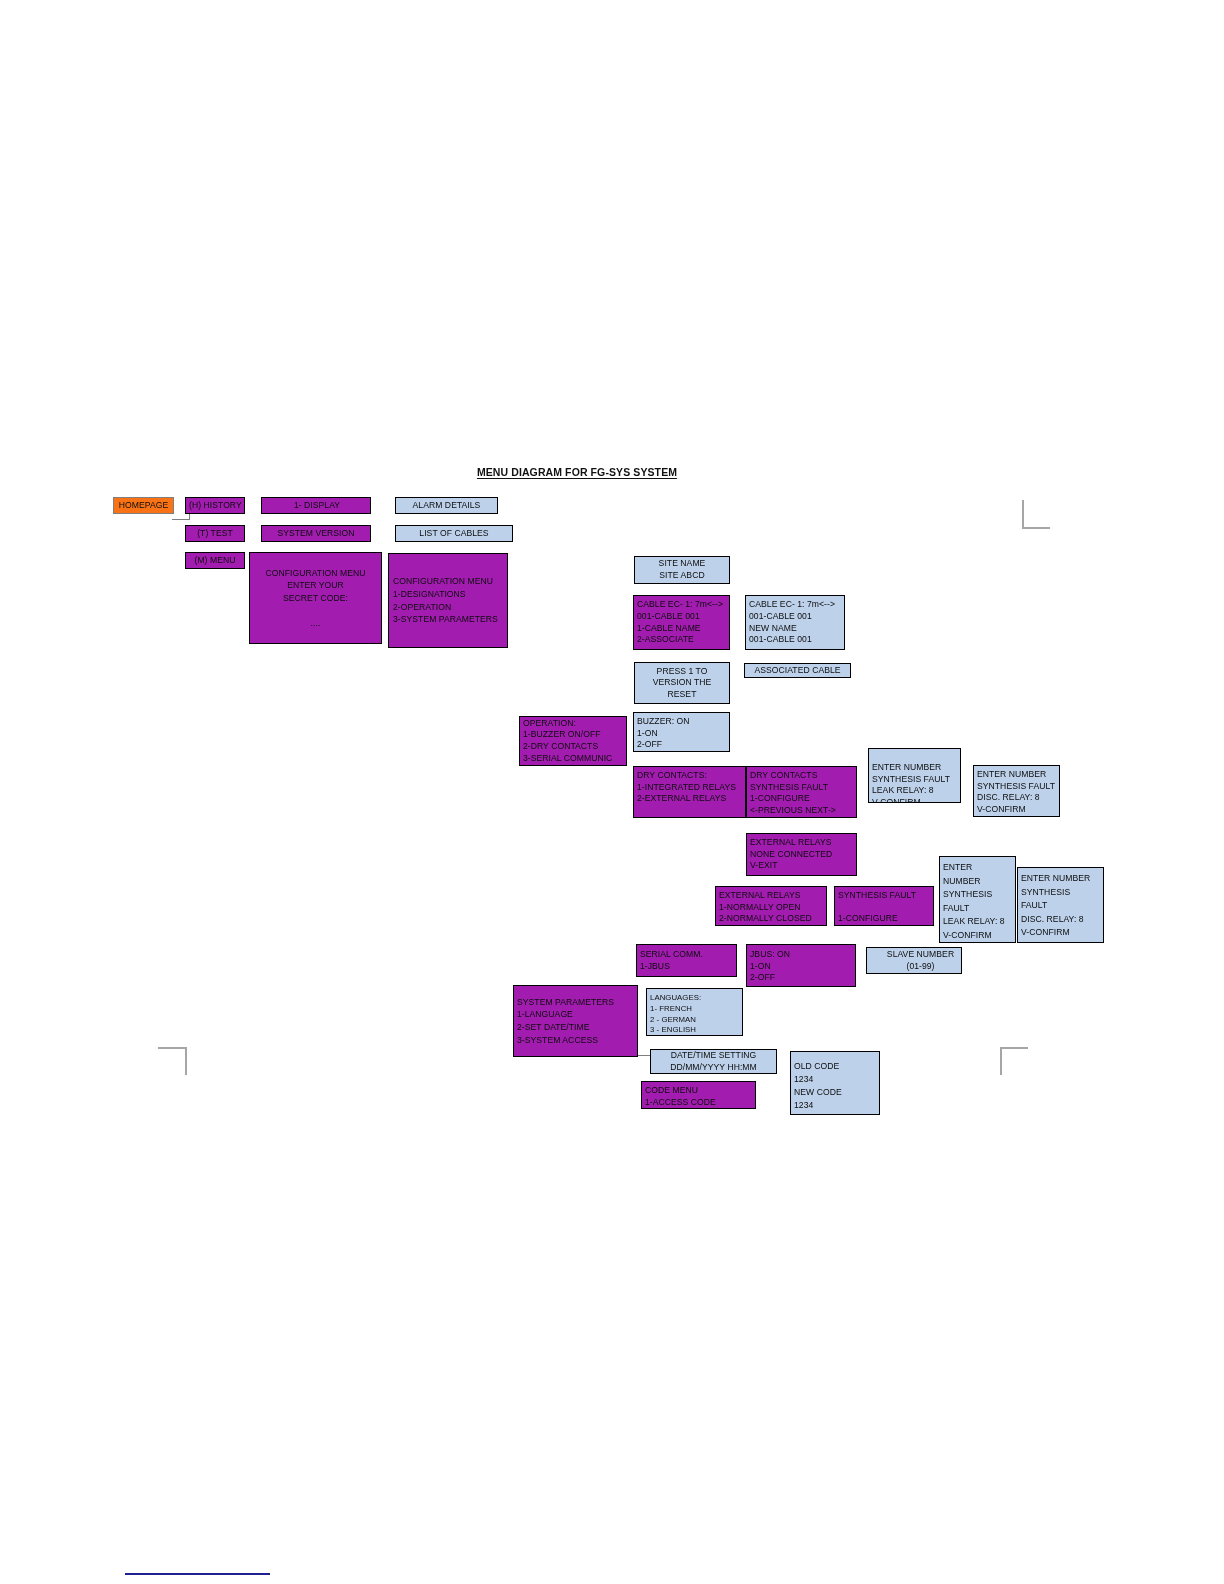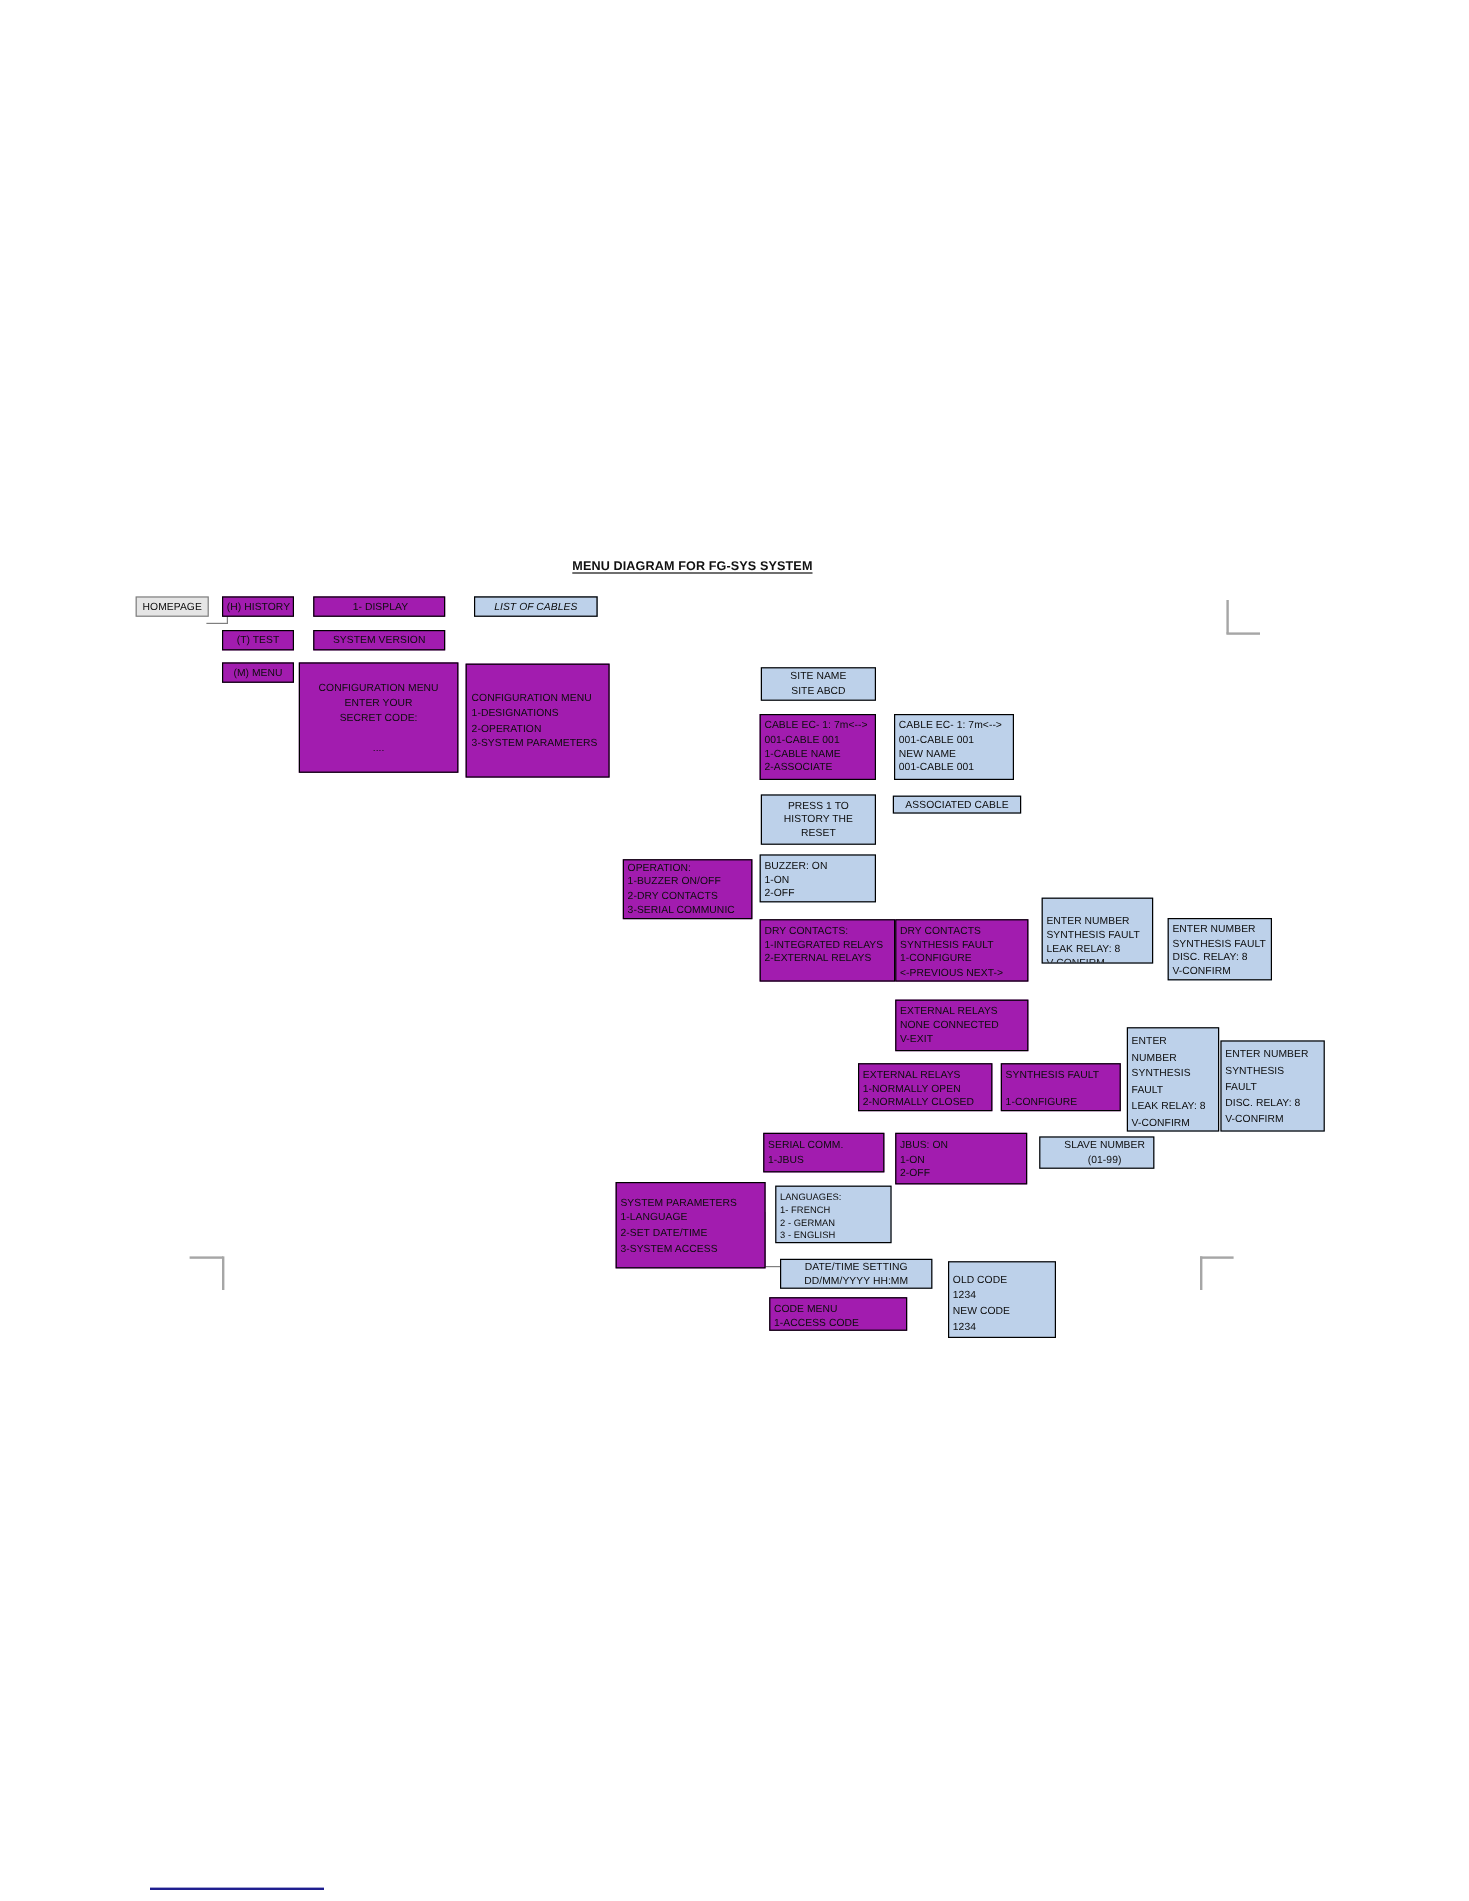--- a/index.html
+++ b/index.html
@@ -13,21 +13,21 @@
   .title{position:absolute;left:469px;top:466px;width:216px;
          font-size:10.5px;font-weight:bold;letter-spacing:.1px;
          color:#111;text-align:center;text-decoration:underline;
          text-underline-offset:2px;white-space:nowrap;}
 
   
   .box{position:absolute;box-sizing:border-box;border:1px solid #000;
        background:#a21caf;color:#0d0d0d;font-size:8.6px;line-height:11.6px;
        padding:2px 3px;letter-spacing:.05px;overflow:hidden;}
   .box.blue{background:#bdd1ea;}
-  .box.peach{background:#e5e5e5;border-color:#7f7f7f;}
+  .box.peach{background:#f97316;border-color:#7f7f7f;}
   .box.center{text-align:center;}
   .box.vc{display:flex;flex-direction:column;justify-content:center;}
   .box .ln{white-space:nowrap;}
   .box.tight{line-height:11px;}
   .box.wide{line-height:12.6px;}
 
   
   .hline{position:absolute;background:#7f7f7f;height:1px;}
   .vline{position:absolute;background:#7f7f7f;width:1px;}
 
@@ -84,21 +84,21 @@
   </div>
 
   <div class="box center vc" style="left:185px;top:525px;width:60px;height:17px;">
     <div class="ln">(T) TEST</div>
   </div>
 
   <div class="box center vc" style="left:261px;top:525px;width:110px;height:17px;">
     <div class="ln">SYSTEM VERSION</div>
   </div>
 
-  <div class="box blue center vc" style="left:395px;top:497px;width:103px;height:17px;font-style:italic;">
+  <div class="box blue center vc" style="left:395px;top:525px;width:118px;height:17px;">
     <div class="ln">LIST OF CABLES</div>
   </div>
 
   <div class="box center vc" style="left:185px;top:552px;width:60px;height:17px;">
     <div class="ln">(M) MENU</div>
   </div>
 
   <div class="box center vc wide" style="left:249px;top:552px;width:133px;height:92px;">
     <div class="ln">CONFIGURATION MENU</div>
     <div class="ln">ENTER YOUR</div>
@@ -129,21 +129,21 @@
 
   <div class="box blue vc" style="left:745px;top:595px;width:100px;height:55px;padding-left:3px;">
     <div class="ln">CABLE EC- 1: 7m&lt;--&gt;</div>
     <div class="ln">001-CABLE 001</div>
     <div class="ln">NEW NAME</div>
     <div class="ln">001-CABLE 001</div>
   </div>
 
   <div class="box blue center vc" style="left:634px;top:662px;width:96px;height:42px;">
     <div class="ln">PRESS 1 TO</div>
-    <div class="ln">HISTORY THE</div>
+    <div class="ln">VERSION THE</div>
     <div class="ln">RESET</div>
   </div>
 
   <div class="box blue center vc" style="left:744px;top:663px;width:107px;height:15px;">
     <div class="ln">ASSOCIATED CABLE</div>
   </div>
 
   <div class="box vc" style="left:519px;top:716px;width:108px;height:50px;padding-left:3px;">
     <div class="ln">OPERATION:</div>
     <div class="ln">1-BUZZER ON/OFF</div>

